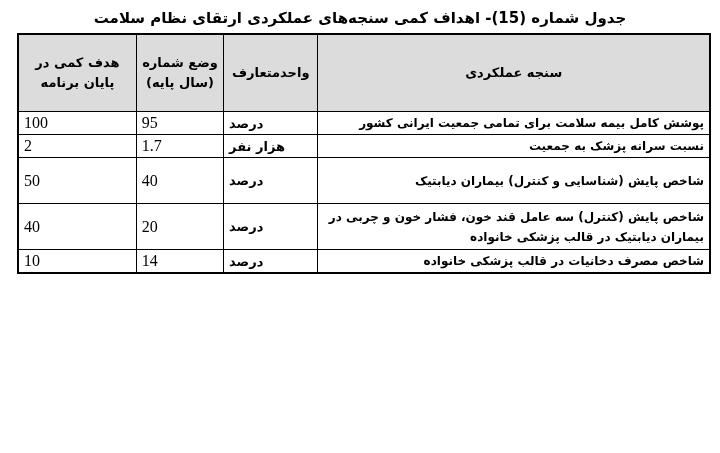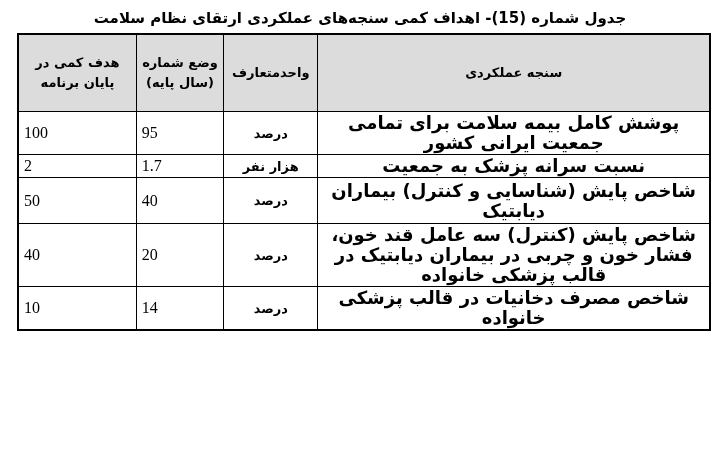--- a/index.html
+++ b/index.html
@@ -54,27 +54,27 @@
     text-align: center;
     vertical-align: middle;
   }
   tbody tr { height: 23px; }
   tbody tr:nth-child(3),
   tbody tr:nth-child(4),
   tbody tr:nth-child(6),
   tbody tr:nth-child(7),
   tbody tr:nth-child(8) { height: 46px; }
   td.metric-cell {
-    text-align: center;
+    text-align: right;
     font-weight: bold;
-    font-size: 18px;
+    font-size: 12px;
     line-height: 20px;
   }
   td.unit-cell {
-    text-align: center;
+    text-align: left;
     font-weight: bold;
     font-size: 13px;
   }
   td.num-cell {
     font-family: "Liberation Serif", "DejaVu Serif", serif;
     font-weight: normal;
     font-size: 16px;
     direction: ltr;
   }
 </style>

